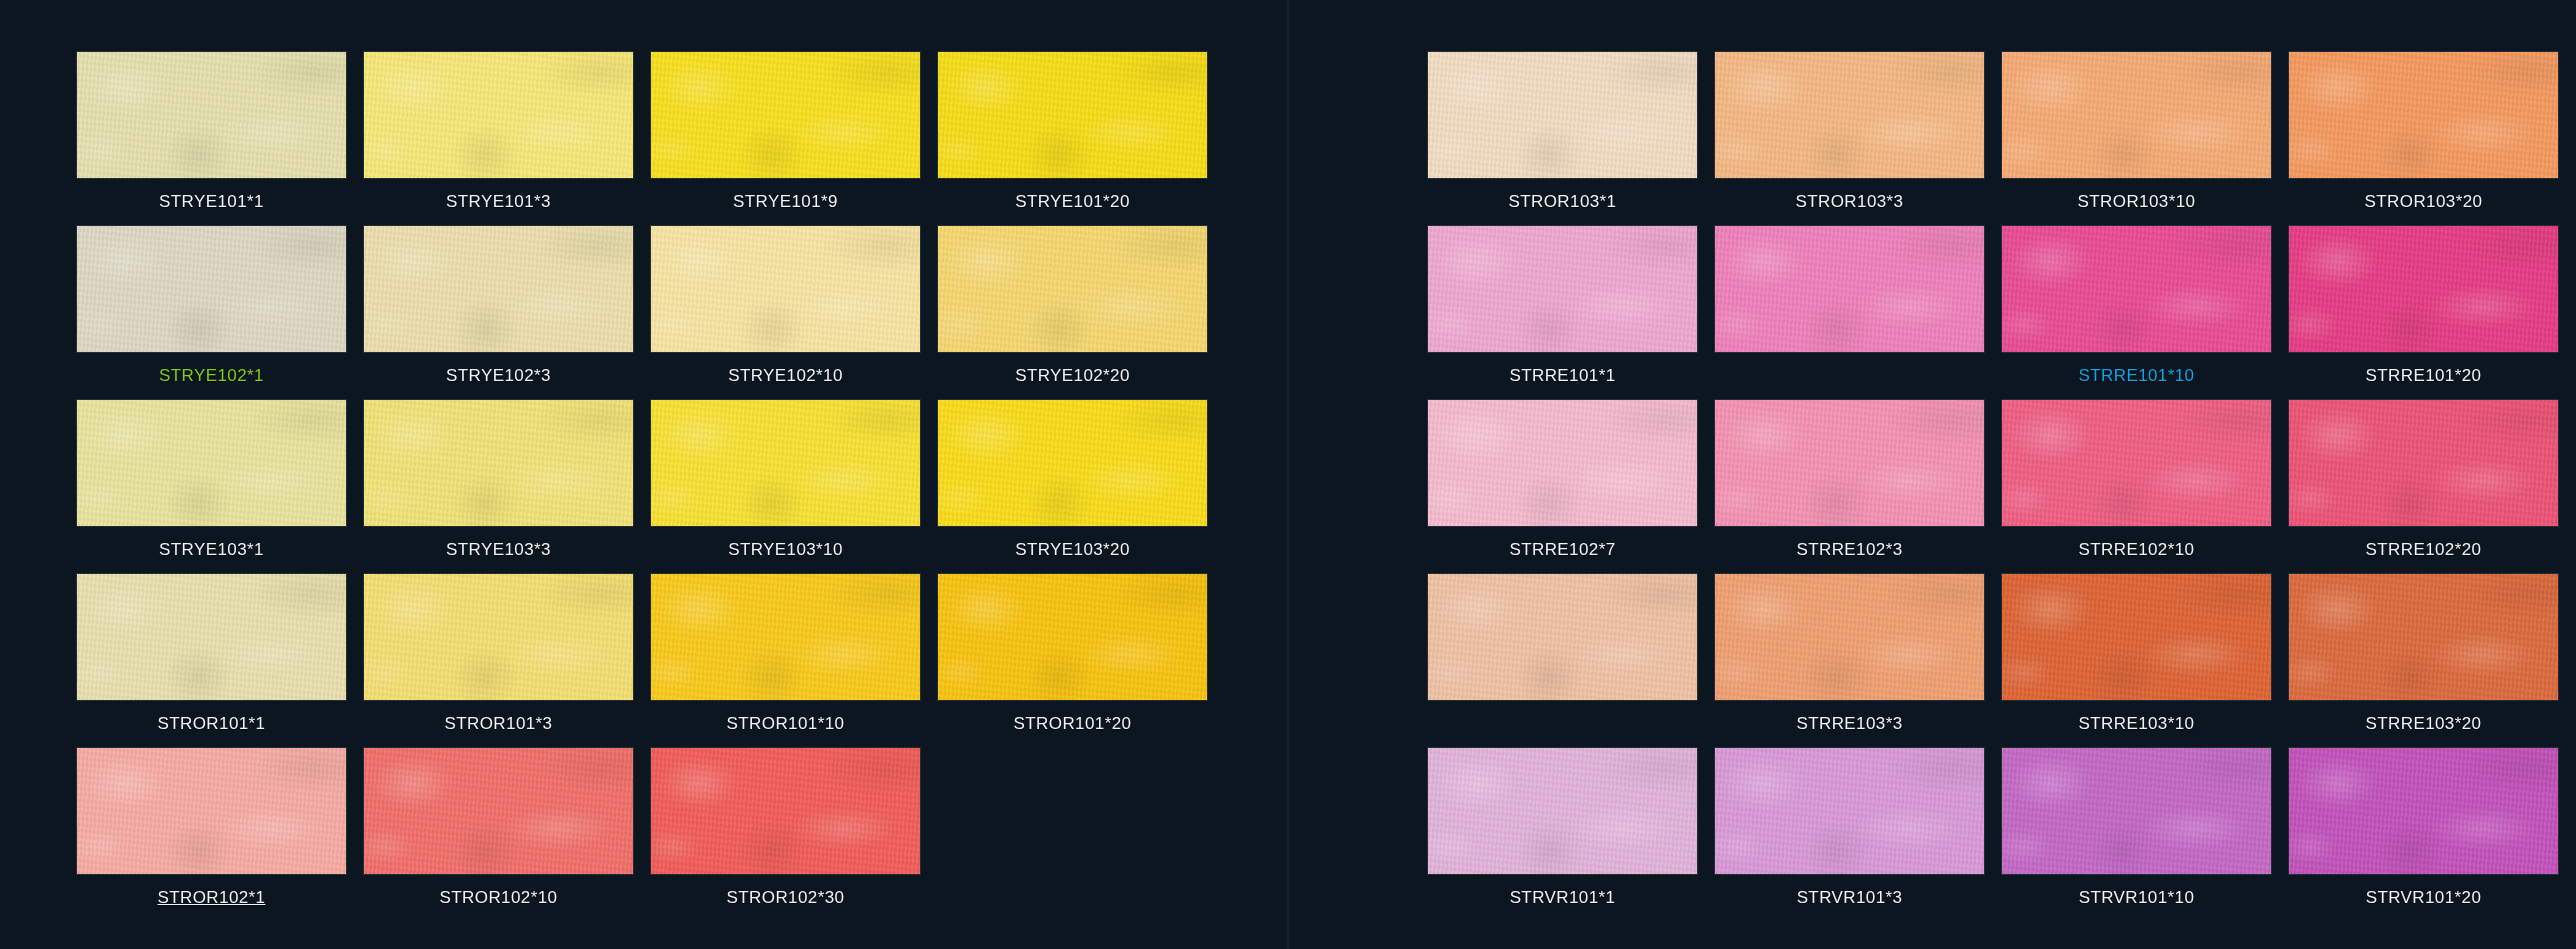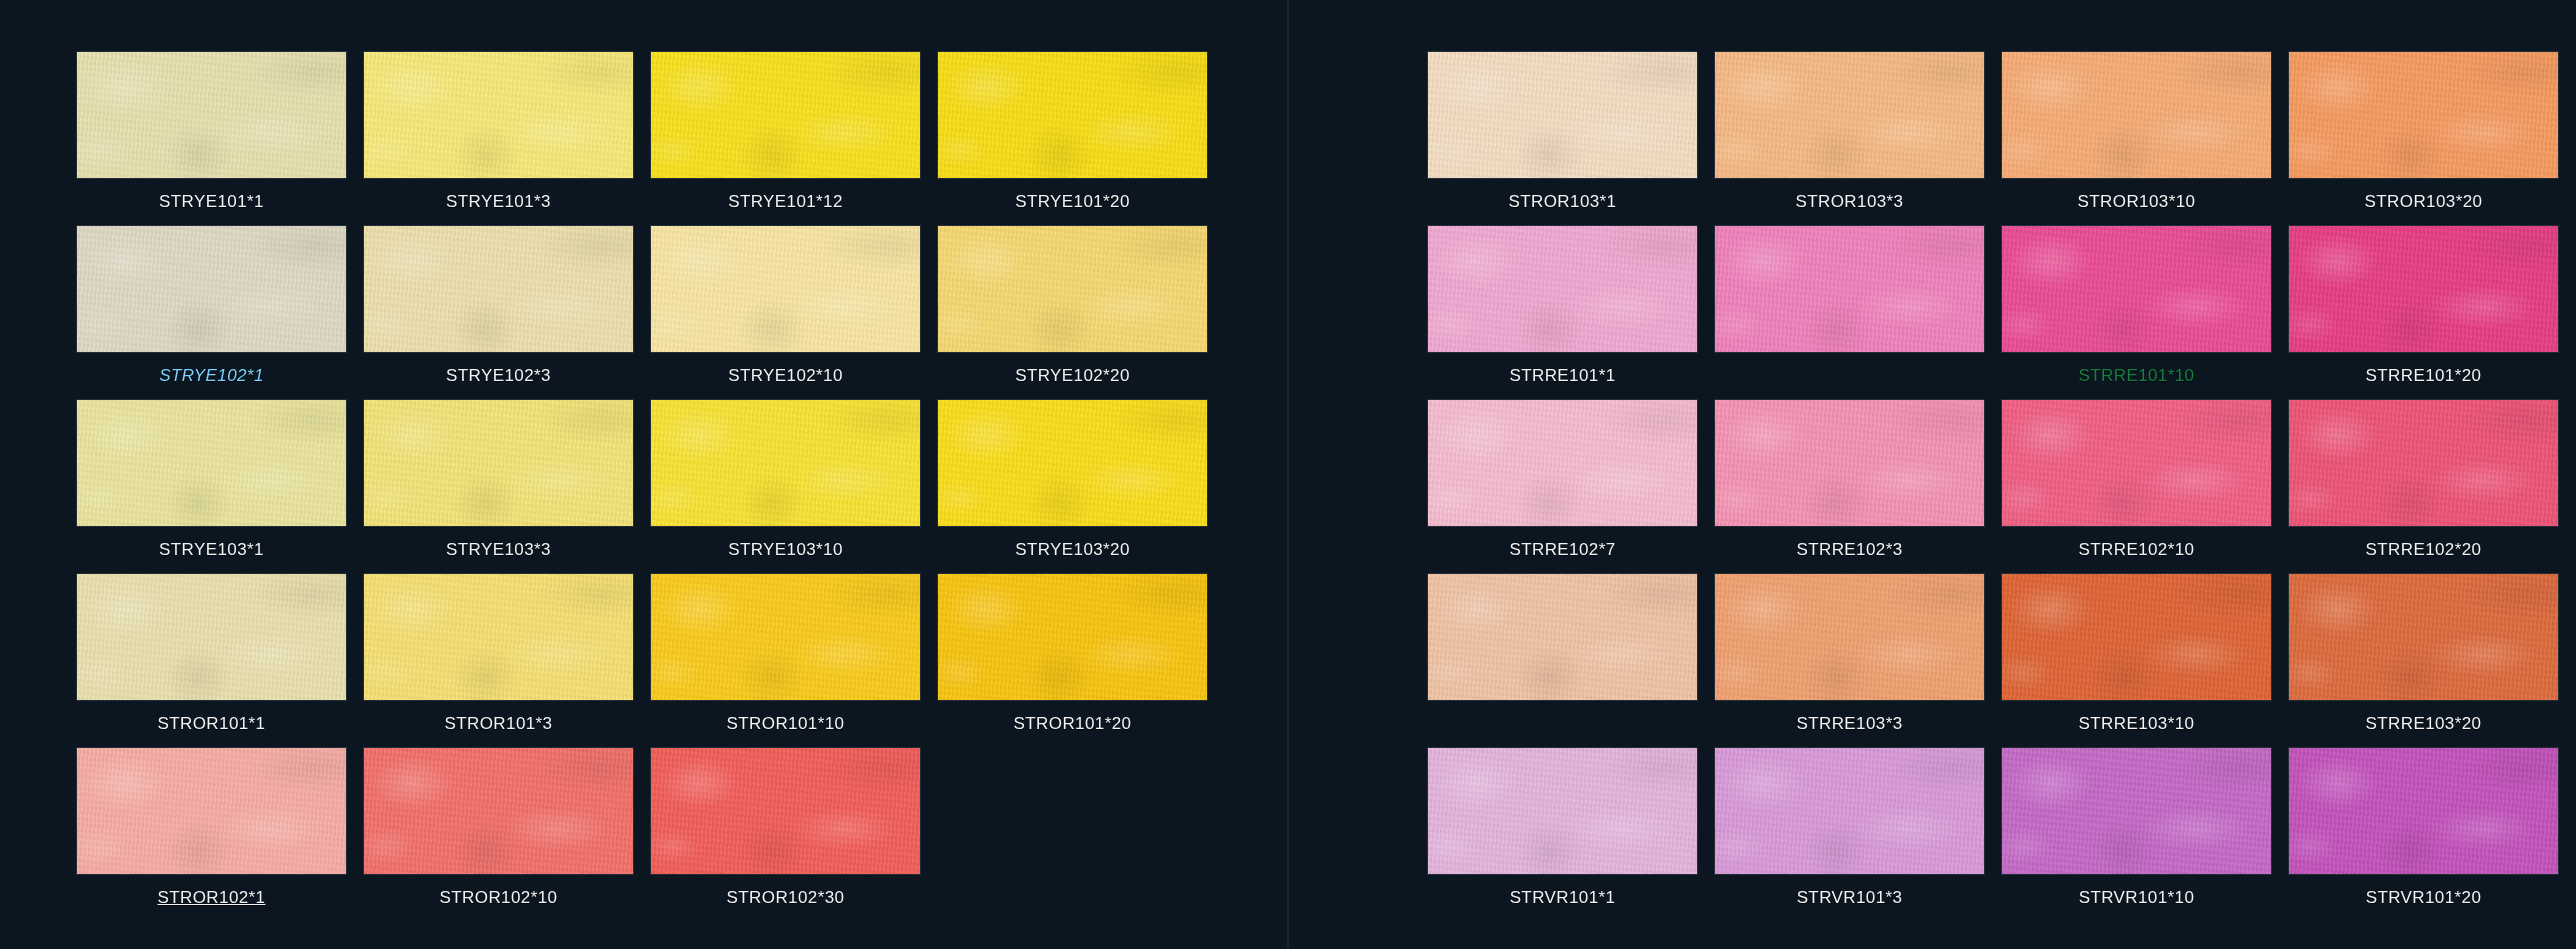--- a/index.html
+++ b/index.html
@@ -97,31 +97,31 @@
         <div class="cell">
           <div class="swatch" title="STRYE101*1" style="background: rgb(230, 224, 174);"></div>
           <div class="label" style="color: rgb(242, 244, 246);">STRYE101*1</div>
         </div>
         <div class="cell">
           <div class="swatch" title="STRYE101*3" style="background: rgb(246, 232, 120);"></div>
           <div class="label" style="color: rgb(242, 244, 246);">STRYE101*3</div>
         </div>
         <div class="cell">
           <div class="swatch" title="STRYE101*10" style="background: rgb(248, 224, 30);"></div>
-          <div class="label" style="color: rgb(242, 244, 246);">STRYE101*12</div>
+          <div class="label" style="color: rgb(242, 244, 246);">STRYE101*9</div>
         </div>
         <div class="cell">
           <div class="swatch" title="STRYE101*20" style="background: rgb(247, 221, 22);"></div>
           <div class="label" style="color: rgb(242, 244, 246);">STRYE101*20</div>
         </div>
       </div>
       <div class="row">
         <div class="cell">
           <div class="swatch" title="STRYE102*1" style="background: rgb(222, 216, 194);"></div>
-          <div class="label" style="color: #7dd3fc; font-style: italic;">STRYE102*1</div>
+          <div class="label" style="color: #84cc16;">STRYE102*1</div>
         </div>
         <div class="cell">
           <div class="swatch" title="STRYE102*3" style="background: rgb(236, 223, 172);"></div>
           <div class="label" style="color: rgb(242, 244, 246);">STRYE102*3</div>
         </div>
         <div class="cell">
           <div class="swatch" title="STRYE102*10" style="background: rgb(247, 229, 162);"></div>
           <div class="label" style="color: rgb(242, 244, 246);">STRYE102*10</div>
         </div>
         <div class="cell">
@@ -203,21 +203,21 @@
       <div class="row">
         <div class="cell">
           <div class="swatch" title="STRRE101*1" style="background: rgb(240, 168, 208);"></div>
           <div class="label" style="color: rgb(242, 244, 246);">STRRE101*1</div>
         </div>
         <div class="cell">
           <div class="swatch" title="STRRE101*3" style="background: rgb(239, 129, 187);"></div>
         </div>
         <div class="cell">
           <div class="swatch" title="STRRE101*10" style="background: rgb(233, 76, 148);"></div>
-          <div class="label" style="color: #15803d;">STRRE101*10</div>
+          <div class="label" style="color: #0ea5e9;">STRRE101*10</div>
         </div>
         <div class="cell">
           <div class="swatch" title="STRRE101*20" style="background: rgb(230, 61, 132);"></div>
           <div class="label" style="color: rgb(242, 244, 246);">STRRE101*20</div>
         </div>
       </div>
       <div class="row">
         <div class="cell">
           <div class="swatch" title="STRRE102*1" style="background: rgb(245, 188, 206);"></div>
           <div class="label" style="color: rgb(242, 244, 246);">STRRE102*7</div>

